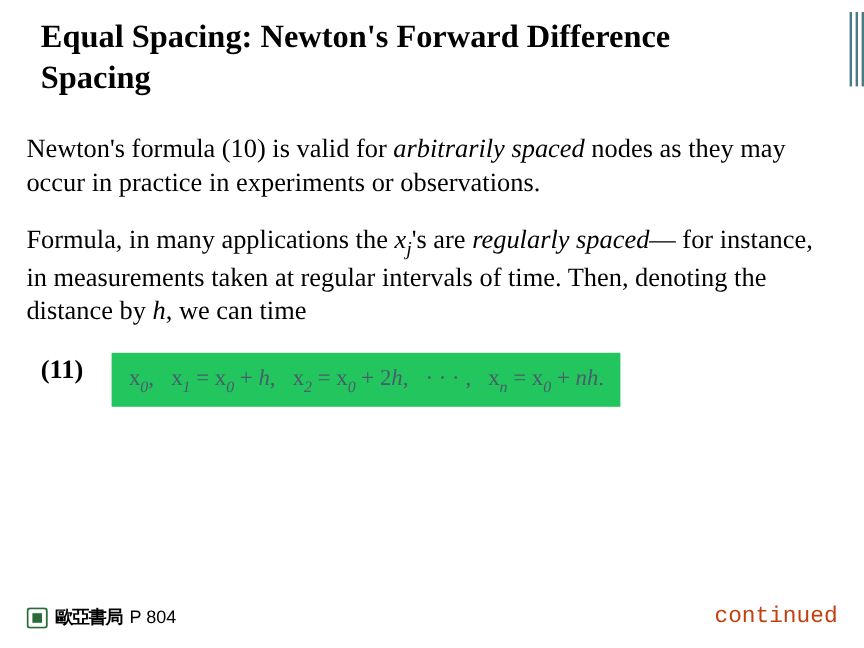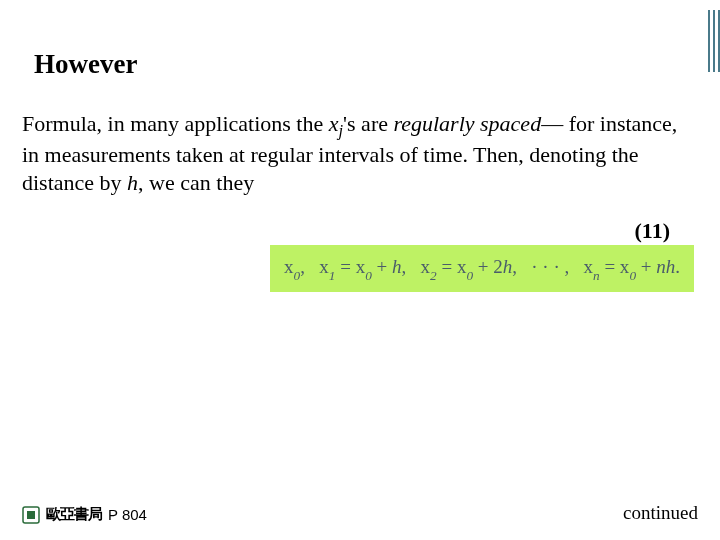--- a/index.html
+++ b/index.html
@@ -32,31 +32,30 @@
     background: #4a7a8a;
   }
   .body {
     padding: 22px 26px 0 22px;
     font-size: 22px;
     line-height: 1.28;
   }
   .para { margin-bottom: 20px; }
   .eq-row {
     display: flex;
-    align-items: flex-end;
+    align-items: flex-start;
     margin: 12px 0 20px 12px;
-    flex-direction: column;
   }
   .eq-label {
     font-weight: bold;
     font-size: 22px;
     margin-right: 24px;
   }
   .eq-box {
-    background: #bef264;
+    background: #22c55e;
     padding: 10px 14px;
     font-family: "Times New Roman", serif;
     font-size: 19px;
     color: #4a5d6a;
     font-style: italic;
     white-space: nowrap;
   }
   .eq-box .rm { font-style: normal; }
   .eq-box sub { font-size: 0.7em; font-style: italic; position: relative; top: 2px; }
   .footer {
@@ -80,44 +79,47 @@
     font-size: 15px;
     letter-spacing: -1px;
   }
   .page-label {
     font-family: sans-serif;
     font-weight: normal;
     font-size: 15px;
   }
   .continued {
     font-size: 19px;
-    color: #000000;
-    font-family: Liberation Serif, serif;
+    color: #c2410c;
+    font-family: Liberation Mono, monospace;
   }
   em, i { font-style: italic; }
   .sub { vertical-align: sub; font-size: 0.75em; font-style: italic; }
 </style>
 </head>
 <body>
 
 <div class="header">
-  <br>
-  <span>However</span>
+  <span>Equal Spacing: Newton's Forward Difference</span><br>
+  <span>Spacing</span>
   <div class="header-rule">
     <div class="line"></div>
       <div class="line"></div>
       <div class="line"></div>
   </div>
 </div>
 
 <div class="body">
 
+  <div class="para">
+    <span>Newton's formula (10) is valid for </span><i>arbitrarily spaced</i><span> nodes as they may occur in practice in experiments or observations.</span>
+  </div>
 
   <div class="para">
-    <span>Formula, in many applications the </span><i>x</i><span class="sub">j</span><span>'s are </span><i>regularly spaced</i><span>— for instance, in measurements taken at regular intervals of time. Then, denoting the distance by </span><i>h</i><span>, we can they</span>
+    <span>Formula, in many applications the </span><i>x</i><span class="sub">j</span><span>'s are </span><i>regularly spaced</i><span>— for instance, in measurements taken at regular intervals of time. Then, denoting the distance by </span><i>h</i><span>, we can time</span>
   </div>
 
   <div class="eq-row">
     <div class="eq-label">(11)</div>
     <div class="eq-box">
       <span class="rm">x</span><sub>0</sub><span class="rm">,&nbsp;&nbsp;&nbsp;</span><span class="rm">x</span><sub>1</sub><span class="rm"> = x</span><sub>0</sub><span class="rm"> + </span>h<span class="rm">,&nbsp;&nbsp;&nbsp;x</span><sub>2</sub><span class="rm"> = x</span><sub>0</sub><span class="rm"> + 2</span>h<span class="rm">,&nbsp;&nbsp;&nbsp;· · · ,&nbsp;&nbsp;&nbsp;x</span><sub>n</sub><span class="rm"> = x</span><sub>0</sub><span class="rm"> + </span>nh<span class="rm">.</span>
     </div>
   </div>
 
 

